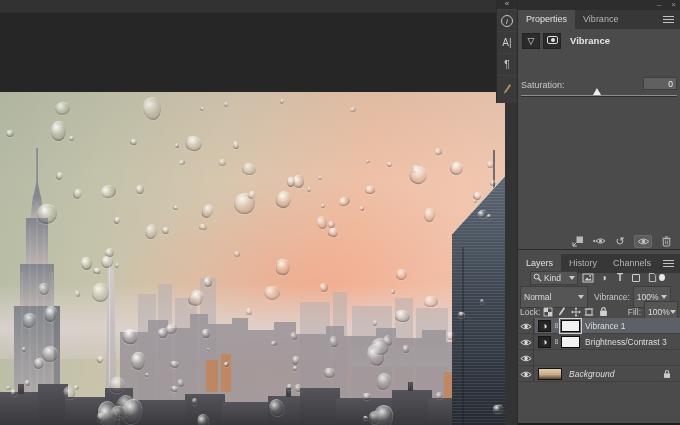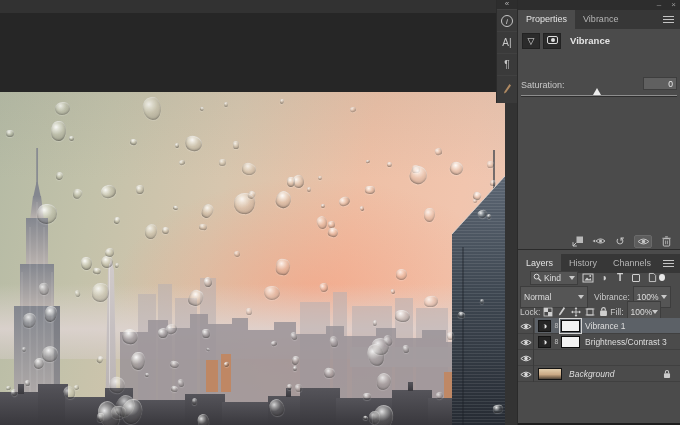--- a/index.html
+++ b/index.html
@@ -74,21 +74,21 @@
   .fbtn{width:15px;height:14px;margin-left:3px;background:none;border:none;color:#cfcfcf;font-size:10px;
     display:flex;align-items:center;justify-content:center;padding:0;cursor:pointer;}
   .shape-sq{width:8px;height:8px;border:1px solid #cfcfcf;border-radius:1px;}
   .fdot{width:7px;height:7px;border-radius:50%;background:#e8e8e8;margin-left:auto;margin-right:3px;cursor:pointer;}
   .blend-row{position:absolute;left:0;top:288px;right:0;height:17px;display:flex;align-items:center;padding:0 2px;font-size:8.5px;color:#c9c9c9;}
   .selbox{height:22px;background:#555;border:1px solid #3d3d3d;color:#ddd;display:flex;align-items:center;padding:0 3px;cursor:pointer;}
   .blendsel{width:68px;} .opbox{width:38px;margin-left:3px;} .fillbox{width:34px;margin-left:3px;}
   .blend-row .oplab{margin-left:6px;}
   .lock-row{position:absolute;left:0;top:305px;right:0;height:13px;display:flex;align-items:center;padding:0 2px;font-size:8.5px;color:#c9c9c9;}
   .lkbtn{width:13px;height:12px;background:none;border:none;color:#cfcfcf;display:flex;align-items:center;justify-content:center;padding:0;margin-left:1px;cursor:pointer;}
-  .lock-row .filllab{margin-left:0;}
+  .lock-row .filllab{margin-left:18px;}
   .layer-list{position:absolute;left:0;top:318px;right:0;}
   .lrow{position:relative;height:16px;border-bottom:1px solid rgba(0,0,0,.14);cursor:pointer;}
   .eyebox{position:absolute;left:0;top:0;width:16px;height:16px;border-right:1px solid #3a3a3a;
     display:flex;align-items:center;justify-content:center;color:#dcdcdc;}
   .lcontent{position:absolute;left:17px;right:0;top:0;bottom:0;display:flex;align-items:center;padding-left:3px;}
   .lrow.selected .lcontent{background:#5c6167;}
   .adjthumb{width:13px;height:12px;background:#252525;border:1px solid #141414;color:#eaeaea;font-size:9px;
     line-height:11px;text-align:center;margin-right:2px;}
   .link8{font-size:7px;color:#c0c0c0;width:7px;text-align:center;}
   .maskthumb{width:19px;height:12px;background:#f2f2f2;border:1px solid #0d0d0d;margin-left:1px;}

